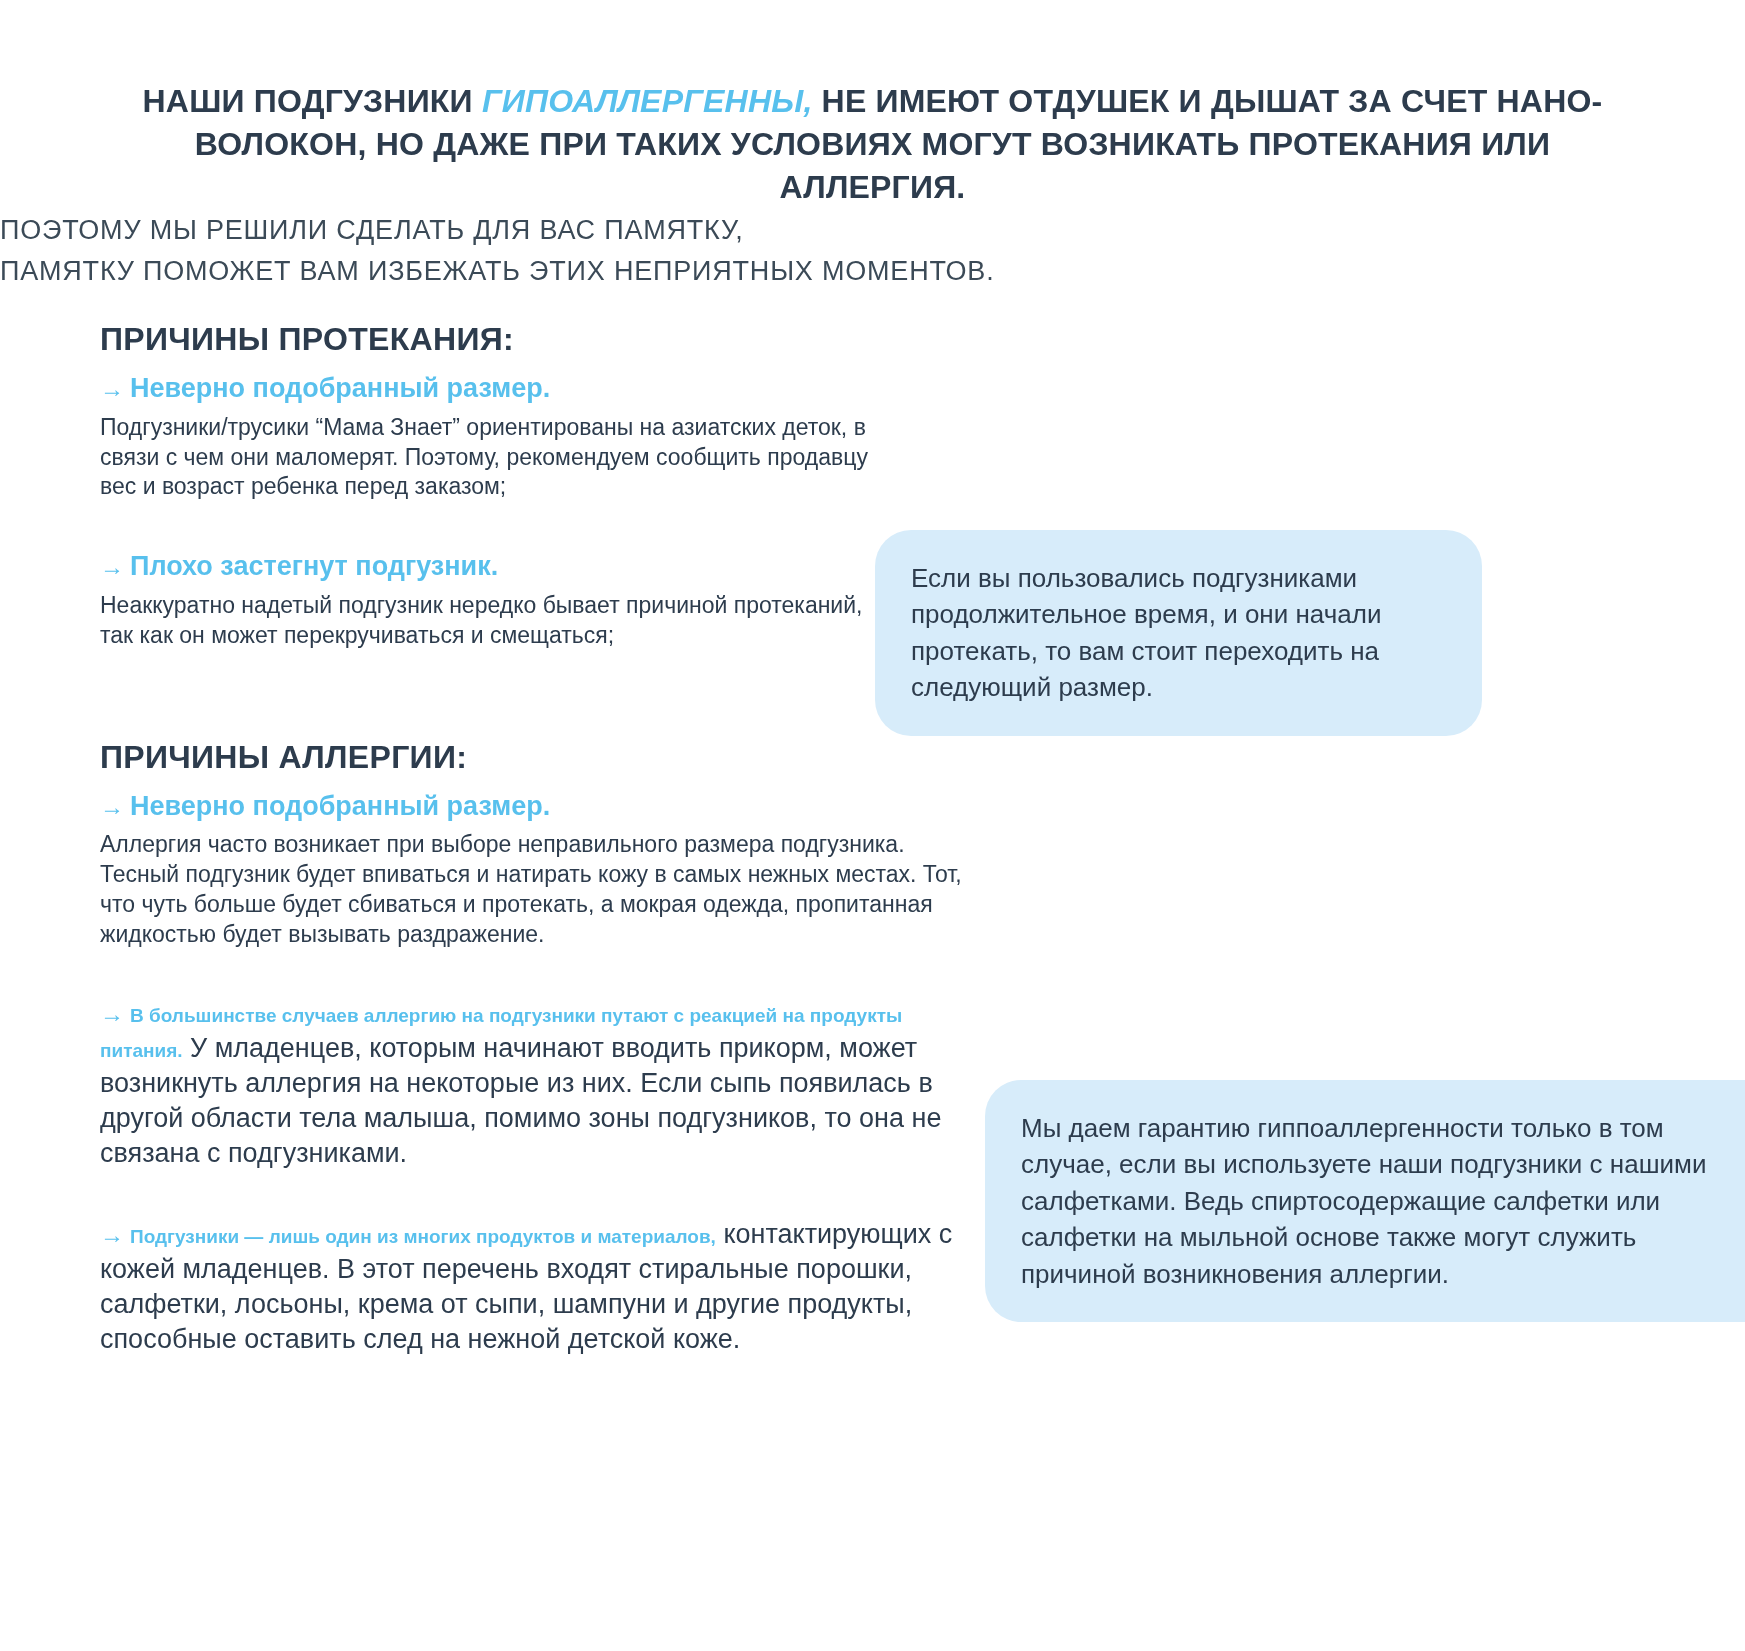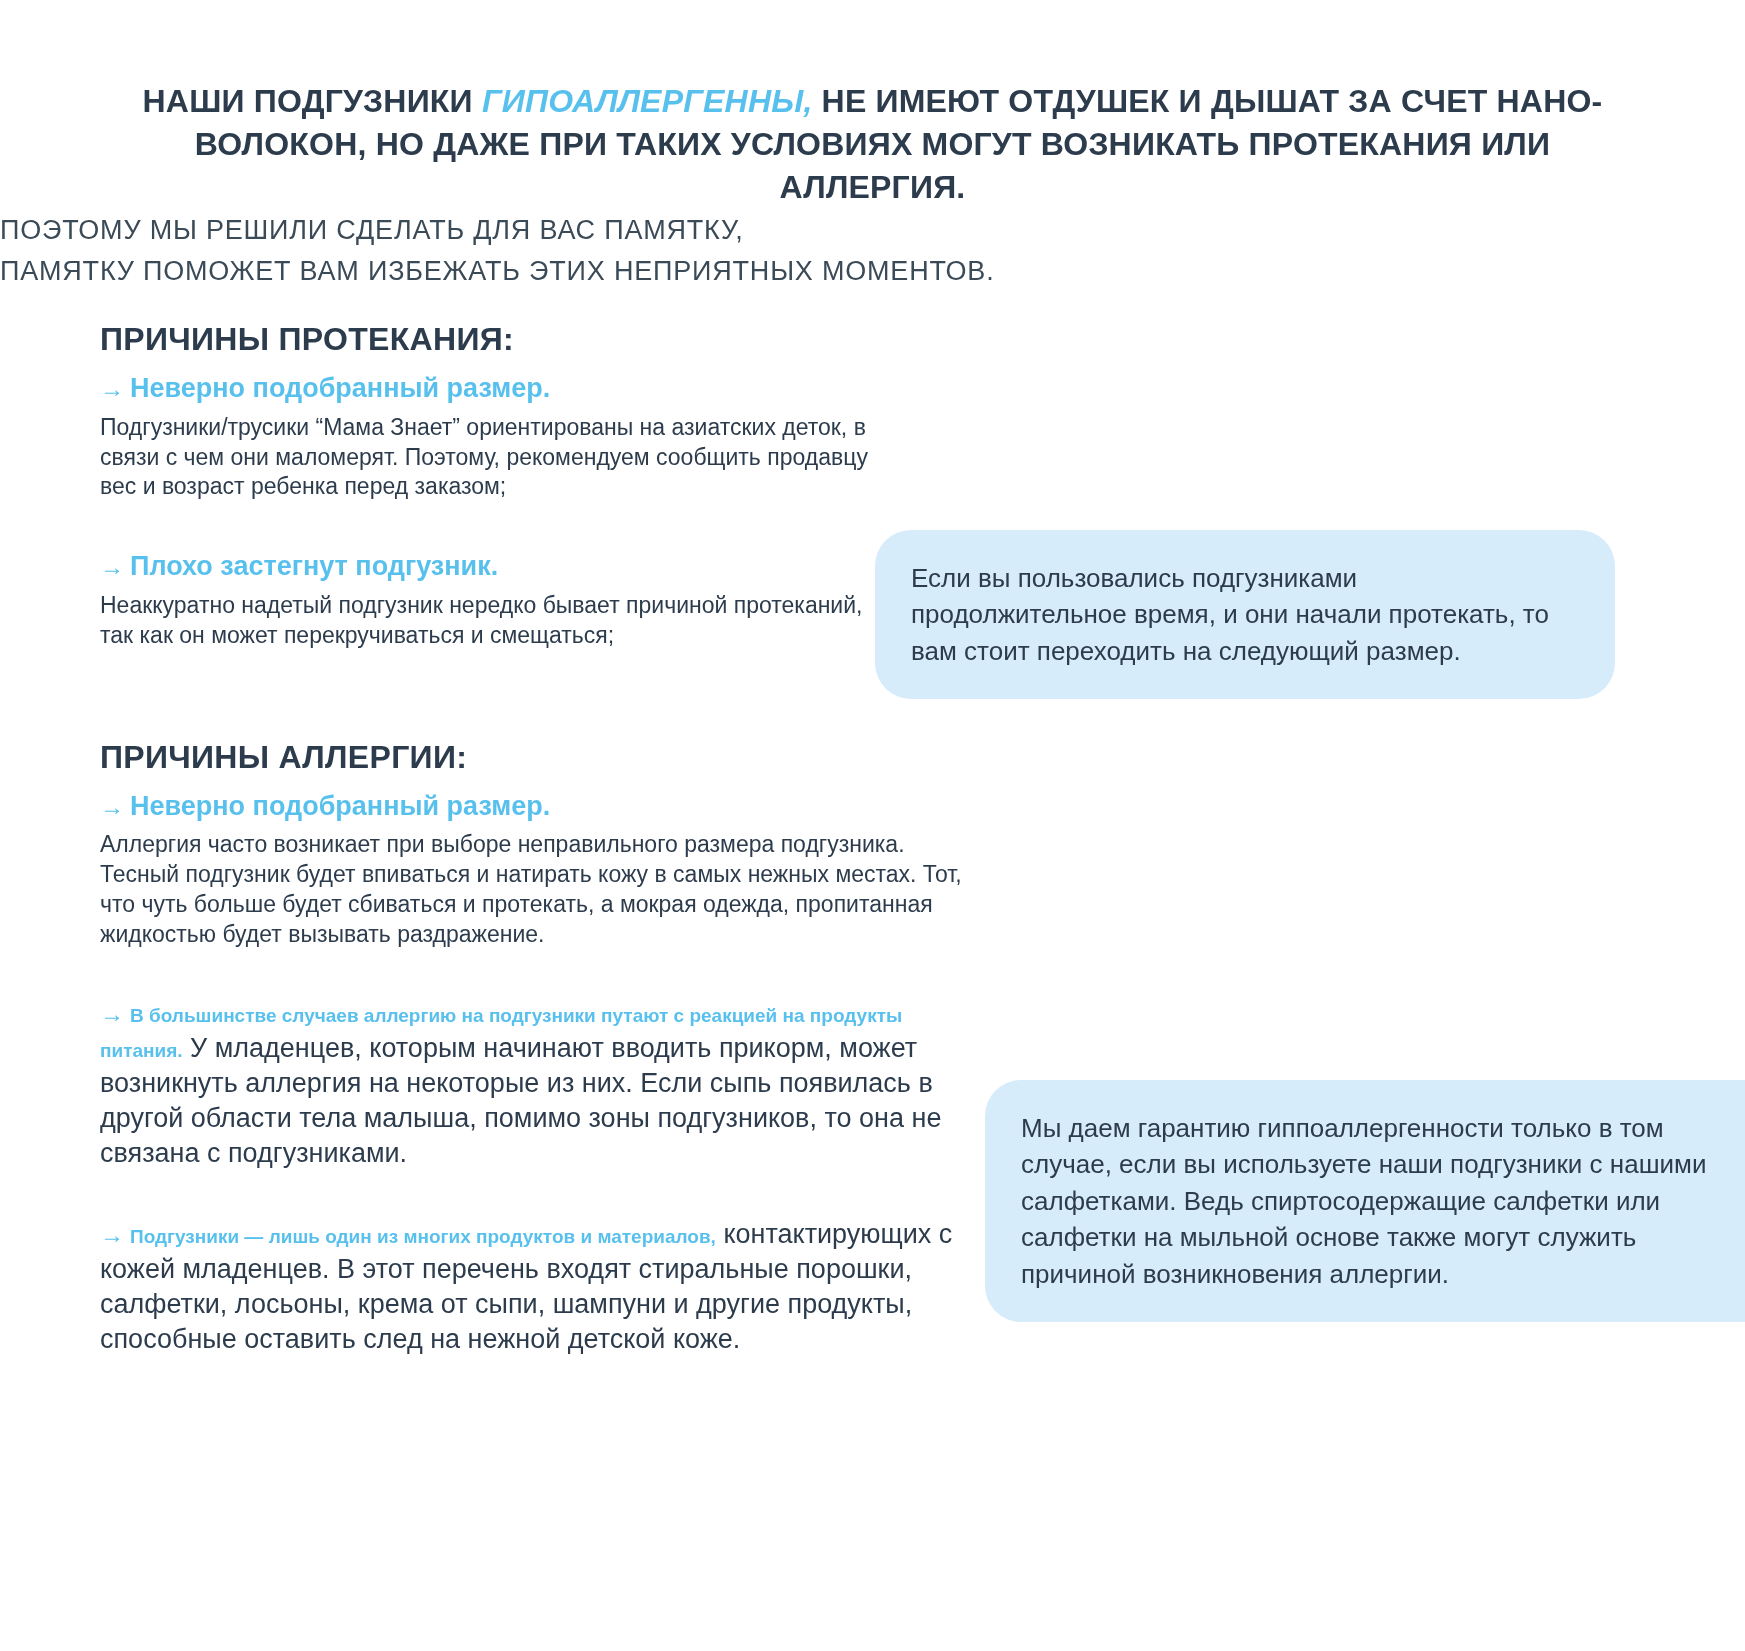--- a/index.html
+++ b/index.html
@@ -73,21 +73,21 @@
   .item-para .lead { font-size: 19px; }
   .callout {
     position: absolute;
     background: #d7ecfa;
     border-radius: 36px;
     padding: 30px 36px;
     font-size: 26px;
     line-height: 1.4;
     color: #2d3c4d;
   }
-  .callout-1 { left: 875px; top: 530px; width: 740px; }
+  .callout-1 { left: 875px; top: 530px; width: 607px; }
   .callout-2 { left: 985px; top: 1080px; width: 796px; }
 </style>
 </head>
 <body>
 
 <div class="page">
 
   <h1 class="title"><span>НАШИ ПОДГУЗНИКИ </span><span class="hl">ГИПОАЛЛЕРГЕННЫ,</span><span> НЕ ИМЕЮТ ОТДУШЕК И ДЫШАТ ЗА СЧЕТ НАНО-ВОЛОКОН, НО ДАЖЕ ПРИ ТАКИХ УСЛОВИЯХ МОГУТ ВОЗНИКАТЬ ПРОТЕКАНИЯ ИЛИ АЛЛЕРГИЯ.</span></h1>
 
   <div class="subtitle">

